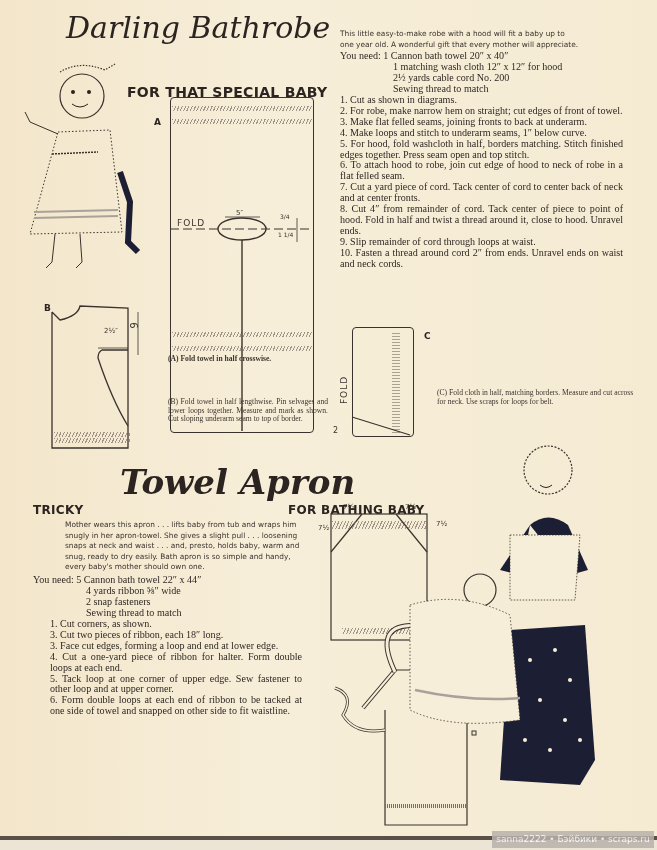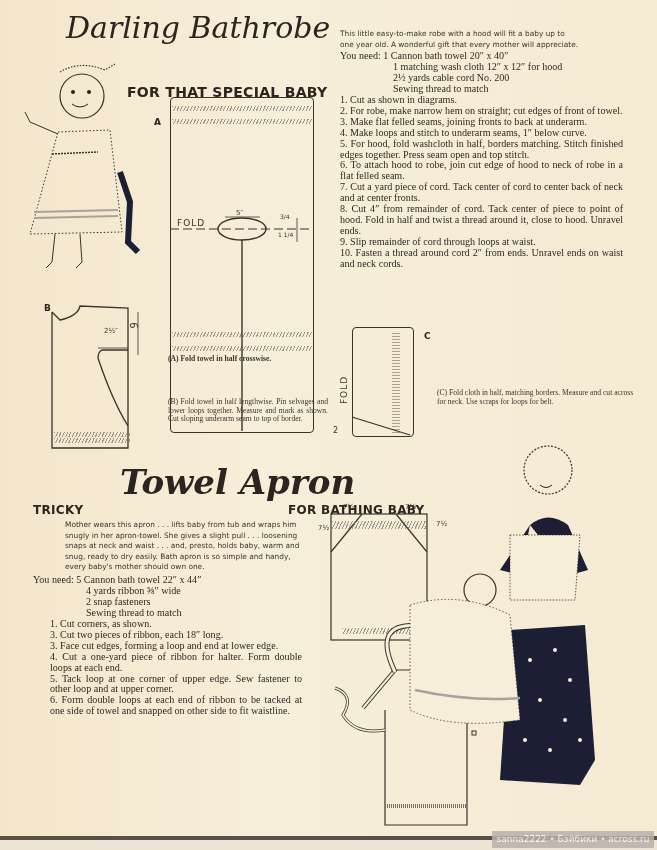--- a/index.html
+++ b/index.html
@@ -183,13 +183,13 @@
     <circle cx="10" cy="150" r="16" fill="none" stroke="#3a322c" stroke-width="1.2"></circle>
     <path d="M-60 165 Q-10 150 40 175 L50 280 Q-20 290 -60 270 Z" fill="#f7eed9" stroke="#3a322c" stroke-width="0.8" stroke-dasharray="1.5 2"></path>
     <path d="M-55 250 Q0 262 50 258" stroke="#a9a29a" stroke-width="2.5" fill="none"></path>
   </svg>
 
   <div class="abs sans-b" style="left:8px;top:816px;font-size:10px;">4</div>
 </div>
 
 <div class="edge"></div>
 <div class="below"></div>
-<div class="watermark">sanna2222 • Бэйбики • across.ru</div>
+<div class="watermark">sanna2222 • Бэйбики • scraps.ru</div>
 
 </body></html>

